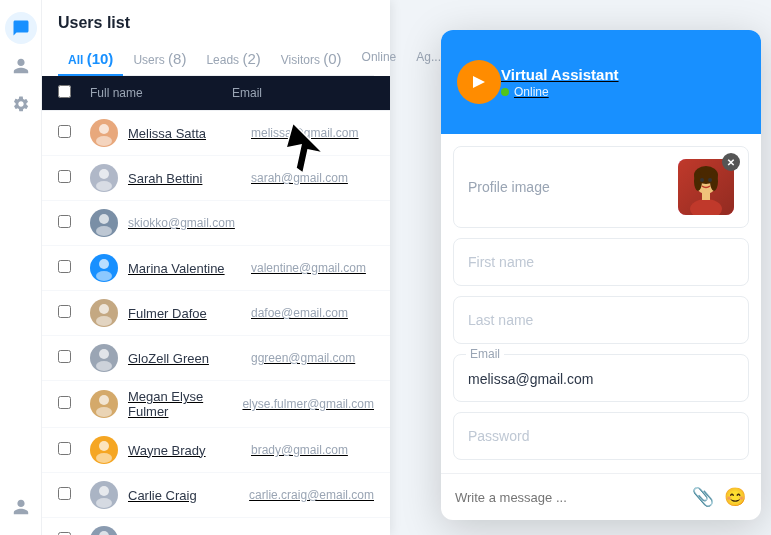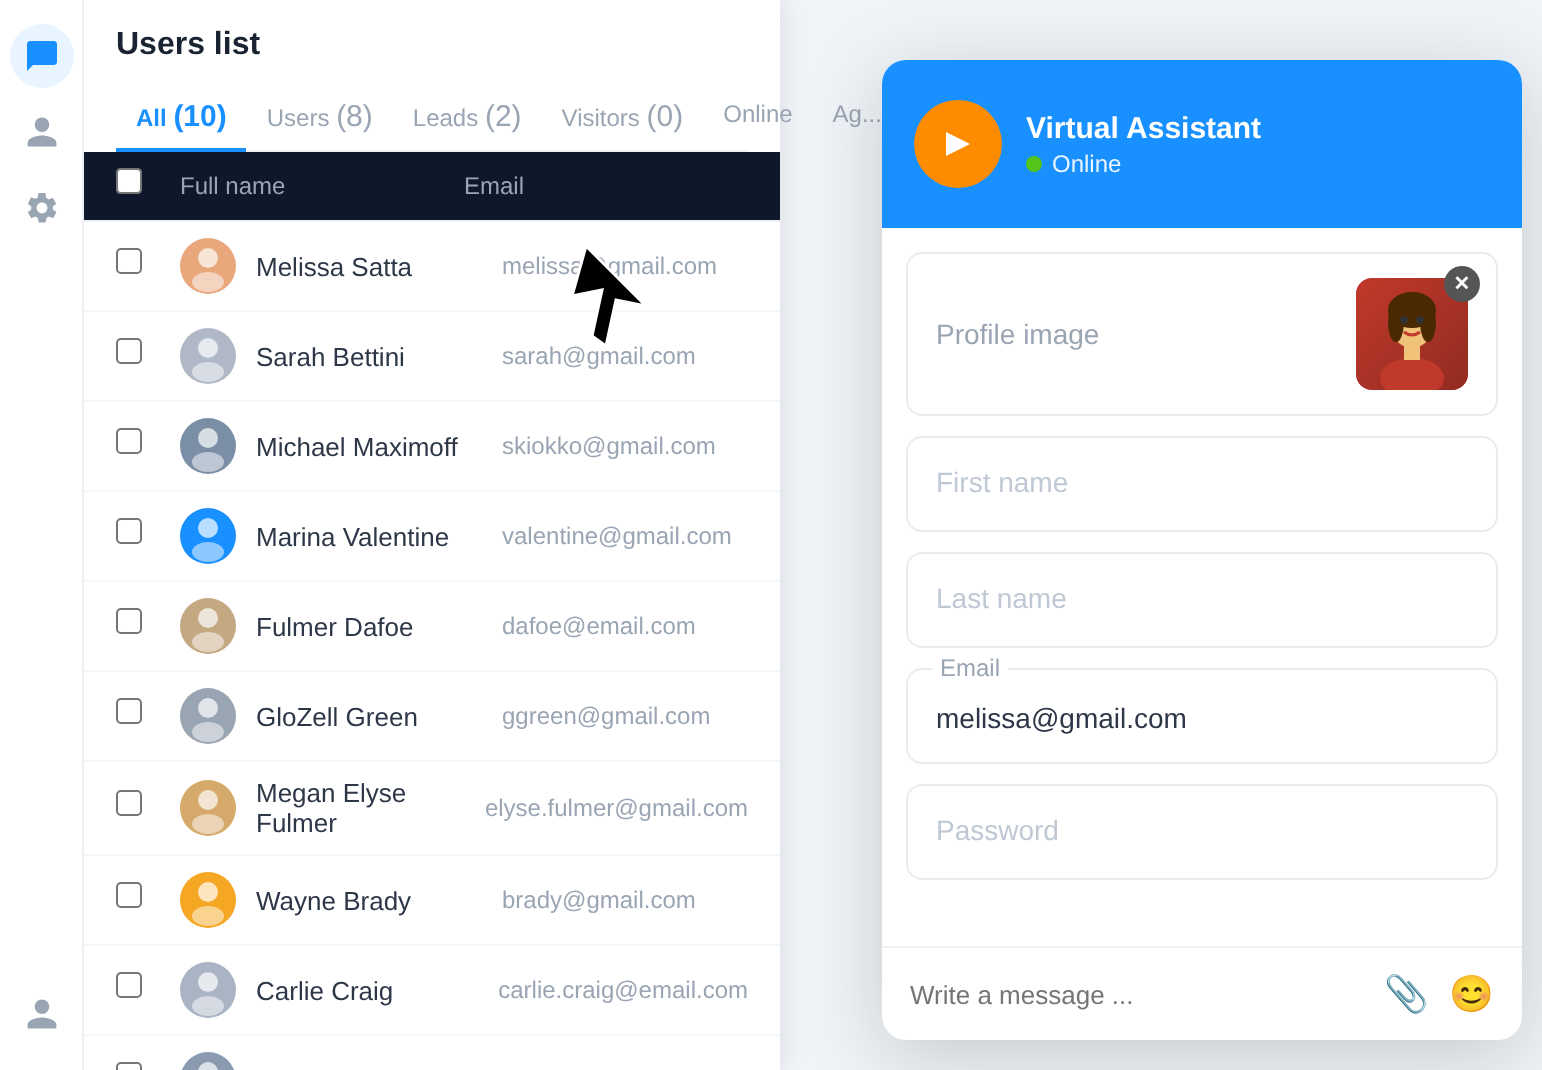--- a/index.html
+++ b/index.html
@@ -109,20 +109,21 @@
     }
     .tab-count {
       font-size: 15px;
       color: inherit;
     }
 
     
     .users-table {
       flex: 1;
       overflow-y: auto;
+      text-decoration: underline;
     }
     .table-header {
       display: flex;
       align-items: center;
       padding: 8px 16px;
       background: #0f172a;
       border-bottom: 1px solid #eef0f3;
     }
     .th-checkbox {
       width: 24px;
@@ -201,25 +202,26 @@
       border-radius: 12px;
       box-shadow: 0 8px 40px rgba(0,0,0,0.18);
       display: flex;
       flex-direction: column;
       overflow: hidden;
     }
 
     
     .chat-header {
       background: #1890ff;
-      padding: 20px 16px;
-      display: flex;
-      align-items: center;
-      gap: 12px;
+      padding: 30px 16px;
+      display: flex;
+      align-items: center;
+      gap: 0;
       flex-shrink: 0;
+      text-decoration: underline;
     }
     .chat-avatar {
       width: 44px;
       height: 44px;
       border-radius: 50%;
       background: #ff8c00;
       display: flex;
       align-items: center;
       justify-content: center;
       flex-shrink: 0;
@@ -454,21 +456,20 @@
       </div>
 
       <div class="table-row">
         <div class="row-checkbox"><input type="checkbox" style=""></div>
         <div class="row-avatar" style="background:#7a8fa6;">
           <svg width="28" height="28" viewBox="0 0 28 28">
               <circle cx="14" cy="10" r="5" fill="rgba(255,255,255,0.7)"></circle>
               <ellipse cx="14" cy="22" rx="8" ry="5" fill="rgba(255,255,255,0.5)"></ellipse>
             </svg>
         </div>
-        <div class="row-name">Michael Maximoff</div>
         <div class="row-email">skiokko@gmail.com</div>
       </div>
 
       <div class="table-row">
         <div class="row-checkbox"><input type="checkbox" style=""></div>
         <div class="row-avatar" style="background:#1890ff;">
           <svg width="28" height="28" viewBox="0 0 28 28">
               <circle cx="14" cy="10" r="5" fill="rgba(255,255,255,0.7)"></circle>
               <ellipse cx="14" cy="22" rx="8" ry="5" fill="rgba(255,255,255,0.5)"></ellipse>
             </svg>

